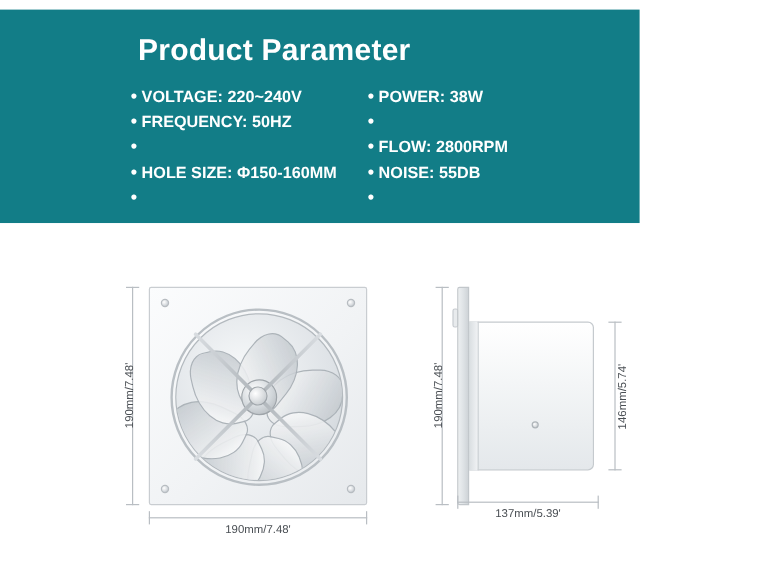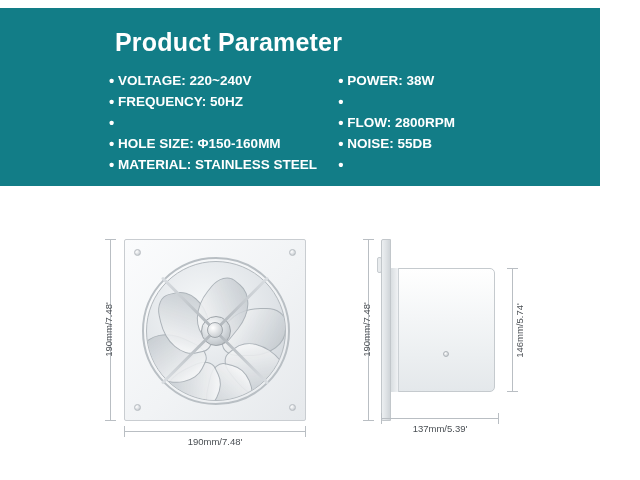--- a/index.html
+++ b/index.html
@@ -18,21 +18,21 @@
     position: relative;
     width: 640px;
     height: 480px;
     background: #ffffff;
   }
   
   .header {
     position: absolute;
     left: 0;
     top: 8px;
-    width: 600px;
+    width: 533px;
     height: 178px;
     background: #127d87;
     box-sizing: border-box;
   }
   .header-inner {
     position: absolute;
     left: 105px;
     top: 0;
     right: 8px;
     bottom: 0;
@@ -306,21 +306,20 @@
           </div>
           <div class="spec-item">
             <span class="bullet">•</span>
           </div>
           <div class="spec-item">
             <span class="bullet">•</span>
             <span class="spec-text">HOLE SIZE: Φ150-160MM</span>
           </div>
           <div class="spec-item">
             <span class="bullet">•</span>
-            <span class="spec-text">MATERIAL: STAINLESS STEEL</span>
           </div>
         </div>
 
         <div class="spec-col right">
           <div class="spec-item">
             <span class="bullet">•</span>
             <span class="spec-text">POWER: 38W</span>
           </div>
           <div class="spec-item">
             <span class="bullet">•</span>

